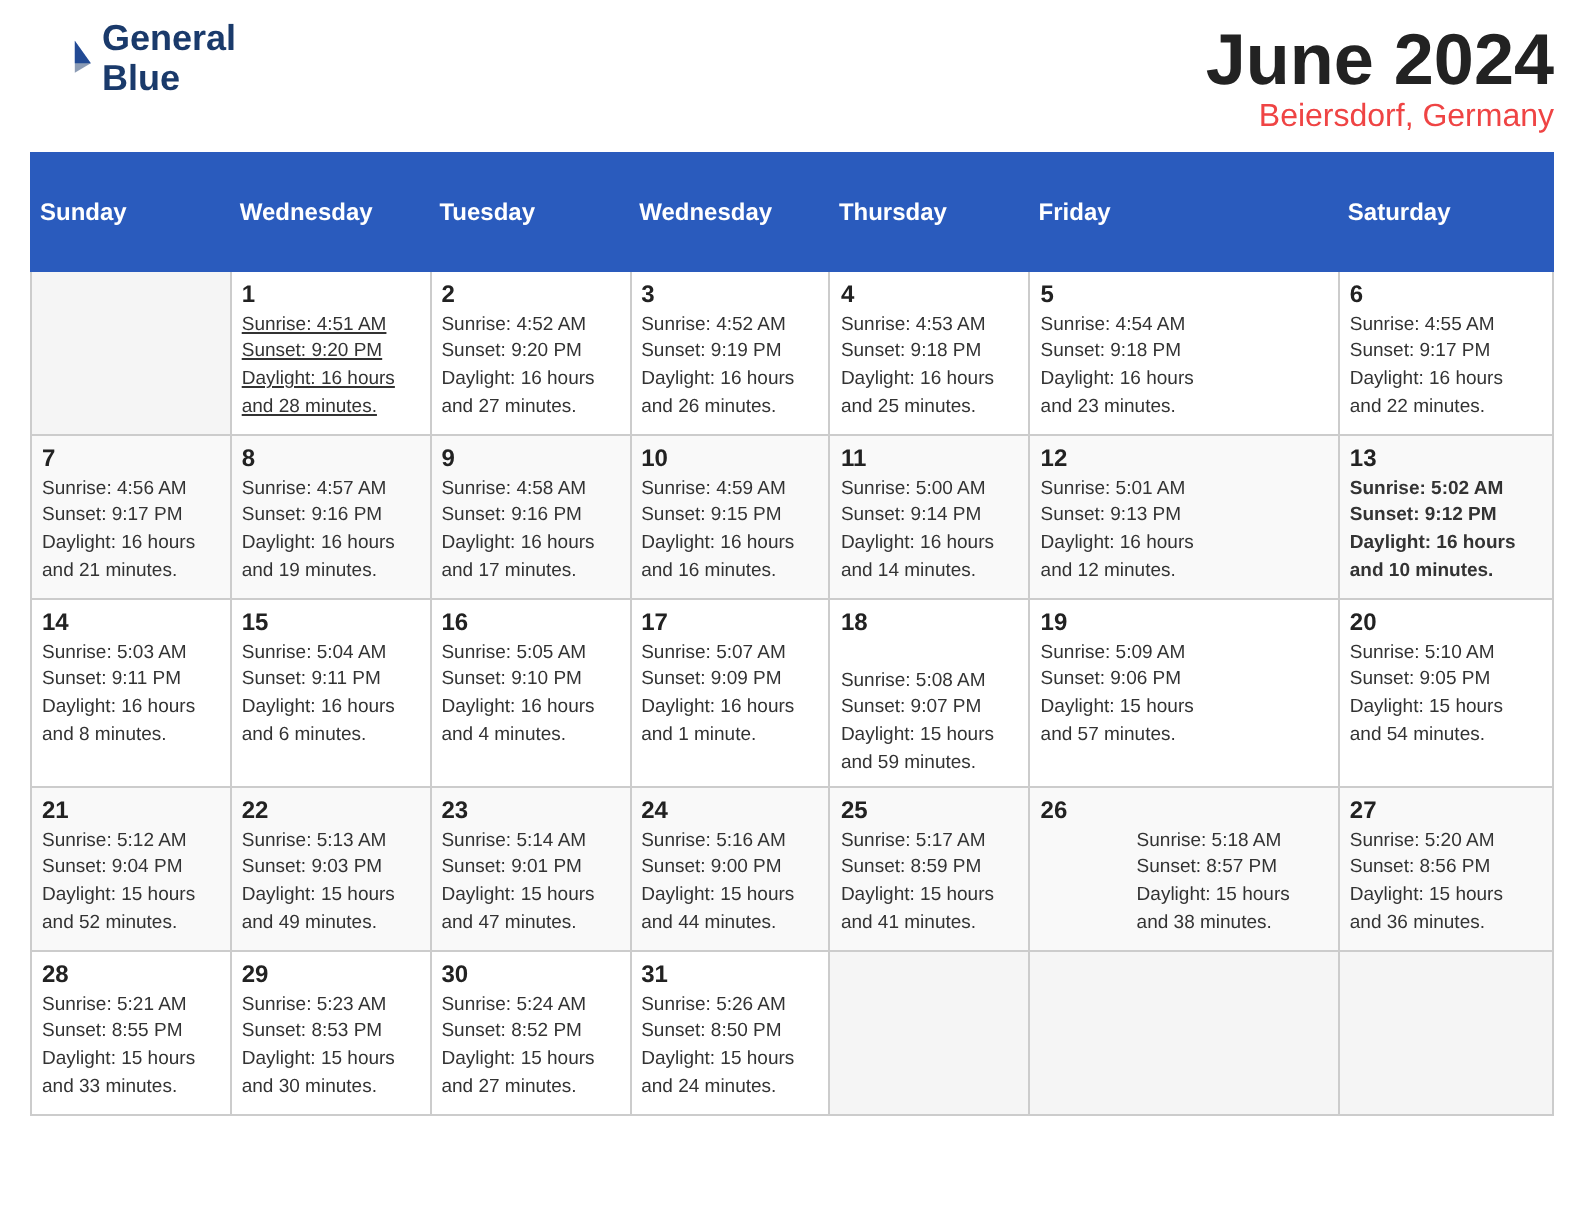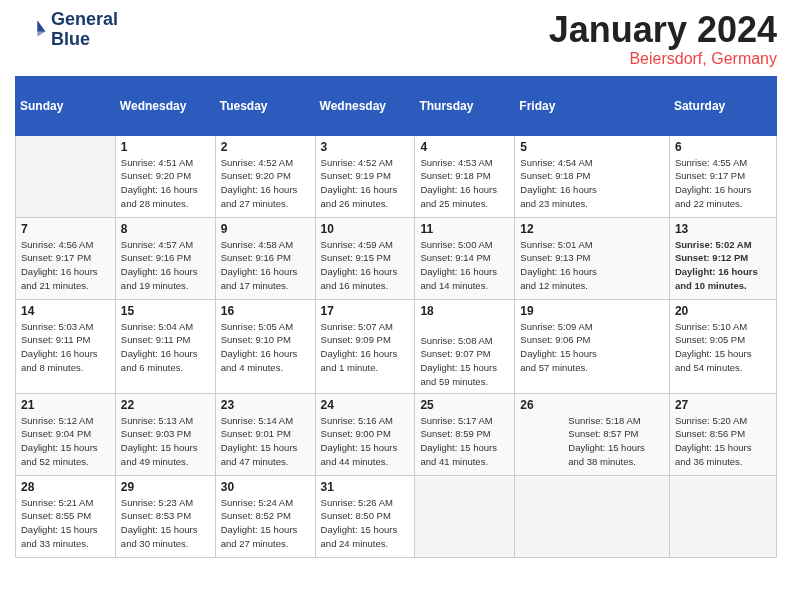--- a/index.html
+++ b/index.html
@@ -97,21 +97,21 @@
       <svg class="logo-icon" viewBox="0 0 40 40">
         <polygon points="28,8 38,22 28,22" fill="#2a5bbd"></polygon>
         <polygon points="28,8 38,22 28,28" fill="#1a3a6b" opacity="0.5"></polygon>
       </svg>
       <div class="logo-text">
         <div>General</div>
         <div>Blue</div>
       </div>
     </div>
     <div class="title-area">
-      <div class="month-title">January 2024</div>
+      <div class="month-title">June 2024</div>
       <div class="subtitle">Beiersdorf, Germany</div>
     </div>
   </div>
 
   <table>
     <thead>
       <tr>
       <th>Sunday</th>
           <th>Wednesday</th>
           <th>Tuesday</th>
@@ -119,21 +119,21 @@
           <th>Thursday</th>
           <th>Friday</th>
           <th>Saturday</th>
         </tr>
     </thead>
     <tbody id="calendar-body">
     <tr>
           <td class="empty-cell"></td>
           <td>
             <span class="day-number">1</span>
-            <div class="day-info" style="white-space: pre-line;">Sunrise: 4:51 AM
+            <div class="day-info" style="white-space: pre-line; text-decoration: underline;">Sunrise: 4:51 AM
 Sunset: 9:20 PM
 Daylight: 16 hours
 and 28 minutes.</div>
           </td>
           <td>
             <span class="day-number">2</span>
             <div class="day-info" style="white-space: pre-line;">Sunrise: 4:52 AM
 Sunset: 9:20 PM
 Daylight: 16 hours
 and 27 minutes.</div>

